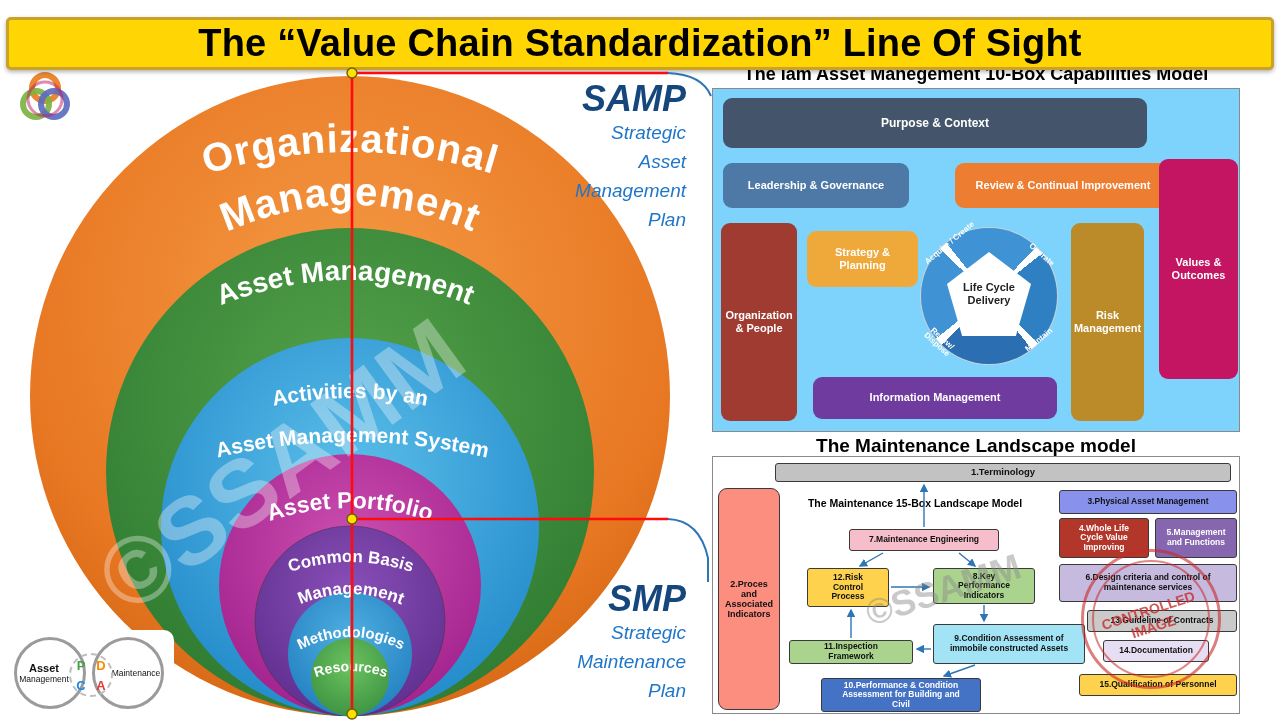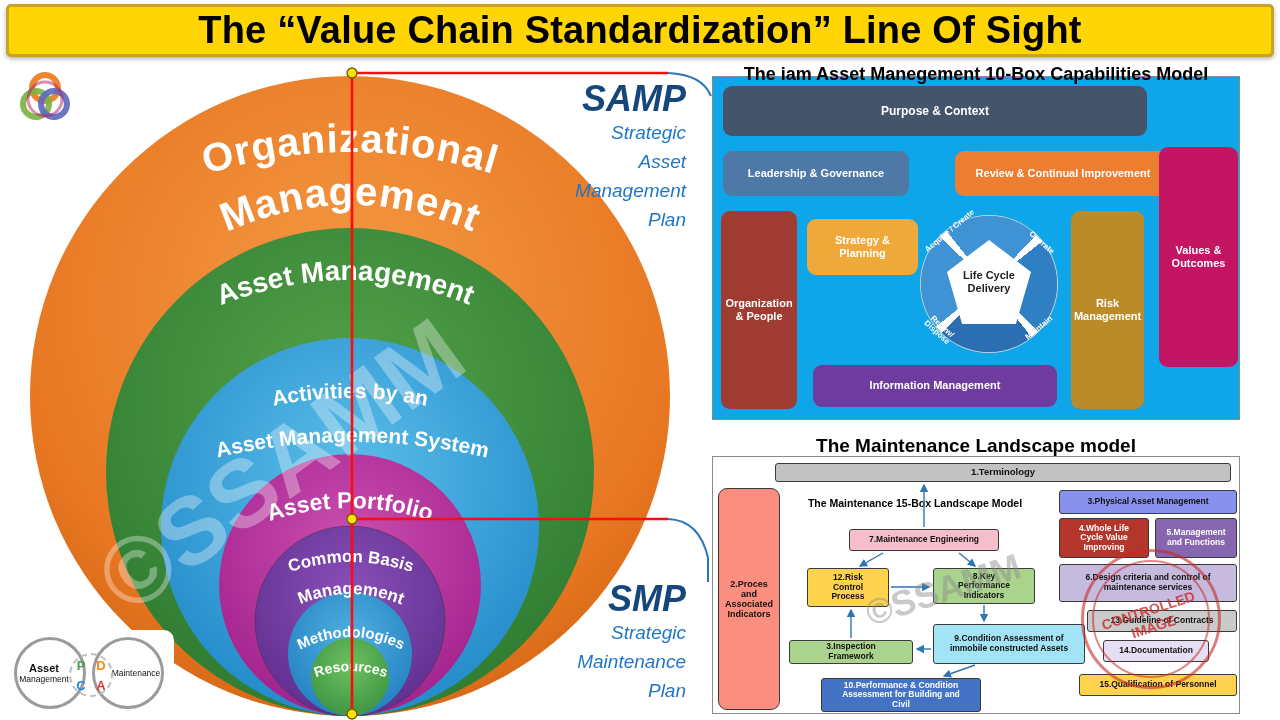--- a/index.html
+++ b/index.html
@@ -1,20 +1,20 @@
 <!DOCTYPE html>
 <html><head>
 <meta charset="utf-8">
 <style>
   html,body { margin:0; padding:0; background:#9a9a9a; }
   .slide { position:relative; width:1280px; height:720px; background:#ffffff; overflow:hidden;
            font-family:"Liberation Sans", sans-serif; }
 
   
-  .banner { position:absolute; left:6px; top:4px; width:1268px; height:53px;
+  .banner { position:absolute; left:6px; top:17px; width:1268px; height:53px;
             background:#FFD504; border:3px solid #C9A227; border-radius:5px; box-sizing:border-box;
             display:flex; align-items:center; justify-content:center;
             box-shadow:0 2px 4px rgba(0,0,0,.3); z-index:30; }
   .banner-title { font-size:38px; font-weight:800; color:#000; letter-spacing:.2px; white-space:nowrap; }
 
   
   .onion { position:absolute; left:0; top:62px; z-index:1; }
   .arc { fill:#ffffff; font-weight:700; text-anchor:middle; font-family:"Liberation Sans",sans-serif; }
 
   
@@ -24,22 +24,22 @@
   .samp { left:498px; top:80px; width:188px; }
   .smp  { left:498px; top:580px; width:188px; }
 
   
   .panel-heading { position:absolute; left:700px; width:552px; text-align:center;
                    font-weight:800; color:#000; z-index:5; }
   .cap-heading { top:64px; font-size:18px; }
   .ls-heading  { top:435px; font-size:19px; }
 
   
-  .cap-panel { position:absolute; left:712px; top:76px; width:528px; height:344px;
-               background:#0ea5e9; border:1px solid #8a8a8a; box-sizing:border-box; z-index:4; }
+  .cap-panel { position:absolute; left:712px; top:88px; width:528px; height:344px;
+               background:#7dd3fc; border:1px solid #8a8a8a; box-sizing:border-box; z-index:4; }
   .cap-box { position:absolute; border-radius:9px; color:#fff; display:flex; align-items:center;
              justify-content:center; text-align:center; font-weight:600; font-size:11px;
              line-height:1.2; padding:2px 6px; box-sizing:border-box; }
   .lc-donut { position:absolute; left:208px; top:139px; width:136px; height:136px; border-radius:50%;
               background:conic-gradient(from 8deg,#3F93D4 0 10%,#ffffff 10% 12%,#2F80C2 12% 35%,
                          #ffffff 35% 37%,#2B6FB2 37% 60%,#ffffff 60% 62%,#3F93D4 62% 85%,
                          #ffffff 85% 87%,#3F93D4 87% 100%);
               box-shadow:0 0 0 1px #cfcfcf; }
   .lc-pent { position:absolute; left:26px; top:24px; width:84px; height:84px; background:#ffffff;
              clip-path:polygon(50% 0,100% 38%,82% 100%,18% 100%,0 38%);
@@ -196,21 +196,21 @@
     <div class="ls-box" style="left:5px;top:31px;width:62px;height:222px;background:#FB8E7E;border-radius:9px;font-size:9px;">2.Proces and Associated Indicators</div>
     <div class="ls-sub">The Maintenance 15-Box Landscape Model</div>
     <div class="ls-box" style="left:346px;top:33px;width:178px;height:24px;background:#8892EC;">3.Physical Asset Management</div>
     <div class="ls-box wt" style="left:346px;top:61px;width:90px;height:40px;background:#B3362A;">4.Whole Life Cycle Value Improving</div>
     <div class="ls-box wt" style="left:442px;top:61px;width:82px;height:40px;background:#8666AE;">5.Management and Functions</div>
     <div class="ls-box" style="left:136px;top:72px;width:150px;height:22px;background:#F6BDCB;">7.Maintenance Engineering</div>
     <div class="ls-box" style="left:94px;top:111px;width:82px;height:39px;background:#FFD24D;">12.Risk Control Process</div>
     <div class="ls-box" style="left:220px;top:111px;width:102px;height:36px;background:#AAD48E;">8.Key Performance Indicators</div>
     <div class="ls-box" style="left:346px;top:107px;width:178px;height:38px;background:#C6BBDF;">6.Design criteria and control of maintenance services</div>
     <div class="ls-box" style="left:374px;top:153px;width:150px;height:22px;background:#CACACA;">13.Guideline of Contracts</div>
-    <div class="ls-box" style="left:76px;top:183px;width:124px;height:24px;background:#AAD48E;">3.Inspection Framework</div>
+    <div class="ls-box" style="left:76px;top:183px;width:124px;height:24px;background:#AAD48E;">11.Inspection Framework</div>
     <div class="ls-box" style="left:220px;top:167px;width:152px;height:40px;background:#A2E3F5;">9.Condition Assessment of immobile constructed Assets</div>
     <div class="ls-box" style="left:390px;top:183px;width:106px;height:22px;background:#E6DEF2;">14.Documentation</div>
     <div class="ls-box wt" style="left:108px;top:221px;width:160px;height:34px;background:#4472C4;">10.Performance &amp; Condition Assessment for Building and Civil</div>
     <div class="ls-box" style="left:366px;top:217px;width:158px;height:22px;background:#FFD24D;">15.Qualification of Personnel</div>
 
     <svg class="ls-arrows" width="528" height="258" viewBox="0 0 528 258">
       <defs>
         <marker id="ah" markerWidth="6" markerHeight="6" refX="5" refY="3" orient="auto">
           <path d="M0,0 L6,3 L0,6 Z" fill="#2E75B6"></path>
         </marker>

